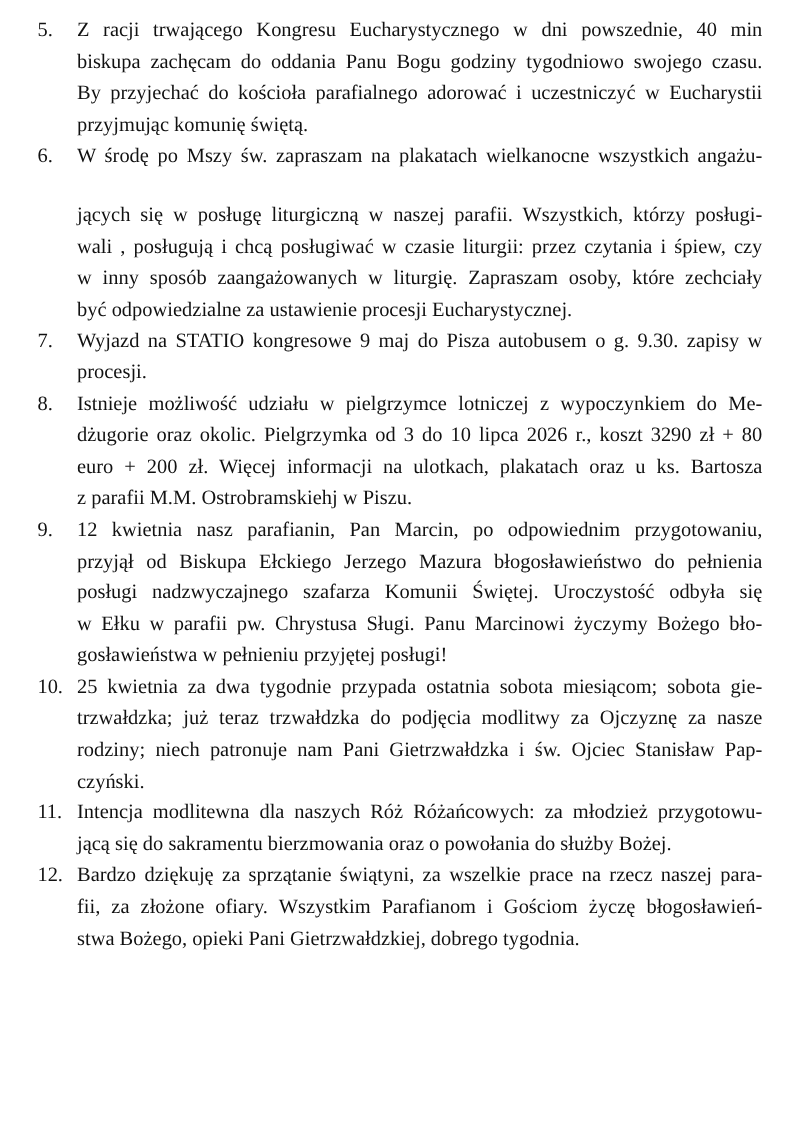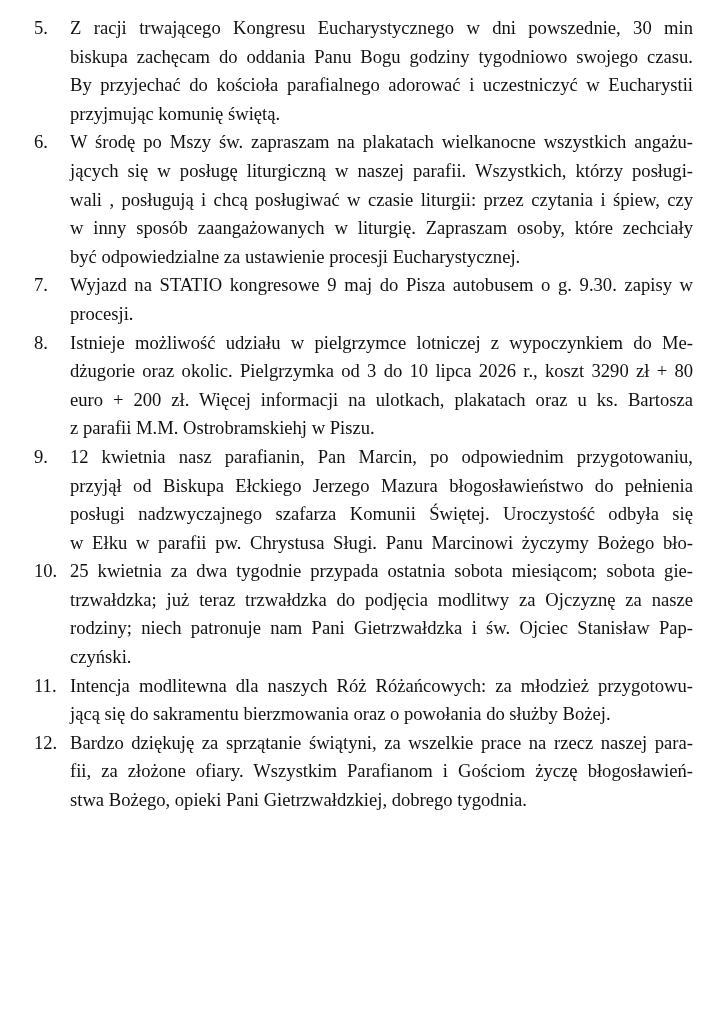--- a/index.html
+++ b/index.html
@@ -14,31 +14,31 @@
     .line.last { text-align-last: left; }
   </style>
 </head>
 <body>
 
 <div class="page">
   <div id="list">
       <div class="item">
         <div class="num">5.</div>
         <div class="lines">
-          <div class="line" style="white-space: nowrap;"><span style="white-space: nowrap; word-spacing: 0px;">Z racji trwającego Kongresu Eucharystycznego w dni powszednie, 30 min</span></div>
+          <div class="line" style="white-space: nowrap;"><span style="white-space: nowrap; word-spacing: 0px;">Z racji trwającego Kongresu Eucharystycznego w dni powszednie, 40 min</span></div>
           <div class="line" style="white-space: nowrap;"><span style="white-space: nowrap; word-spacing: 0px;">biskupa zachęcam do oddania Panu Bogu godziny tygodniowo swojego czasu.</span></div>
           <div class="line" style="white-space: nowrap;"><span style="white-space: nowrap; word-spacing: 0px;">By przyjechać do kościoła parafialnego adorować i uczestniczyć w Eucharystii</span></div>
           <div class="line last">przyjmując komunię świętą.</div>
         </div>
       </div>
       <div class="item">
         <div class="num">6.</div>
         <div class="lines">
           <div class="line" style="white-space: nowrap;"><span style="white-space: nowrap; word-spacing: 0px;">W środę po Mszy św. zapraszam na plakatach wielkanocne wszystkich angażu-</span></div>
-          <div class="line" style="white-space: nowrap;"><span style="white-space: nowrap; word-spacing: 0px;">jących się w posługę liturgiczną w naszej parafii. Wszystkich, którzy posługi-</span></div>
+          <div class="line" style="white-space: nowrap; margin-top: 25px;"><span style="white-space: nowrap; word-spacing: 0px;">jących się w posługę liturgiczną w naszej parafii. Wszystkich, którzy posługi-</span></div>
           <div class="line" style="white-space: nowrap;"><span style="white-space: nowrap; word-spacing: 0px;">wali , posługują i chcą posługiwać w czasie liturgii: przez czytania i śpiew, czy</span></div>
           <div class="line" style="white-space: nowrap;"><span style="white-space: nowrap; word-spacing: 0px;">w inny sposób zaangażowanych w liturgię. Zapraszam osoby, które zechciały</span></div>
           <div class="line last">być odpowiedzialne za ustawienie procesji Eucharystycznej.</div>
         </div>
       </div>
       <div class="item">
         <div class="num">7.</div>
         <div class="lines">
           <div class="line" style="white-space: nowrap;"><span style="white-space: nowrap; word-spacing: 0px;">Wyjazd na STATIO kongresowe 9 maj do Pisza autobusem o g. 9.30. zapisy w</span></div>
           <div class="line last">procesji.</div>
@@ -53,20 +53,21 @@
           <div class="line last">z parafii M.M. Ostrobramskiehj w Piszu.</div>
         </div>
       </div>
       <div class="item">
         <div class="num">9.</div>
         <div class="lines">
           <div class="line" style="white-space: nowrap;"><span style="white-space: nowrap; word-spacing: 0px;">12 kwietnia nasz parafianin, Pan Marcin, po odpowiednim przygotowaniu,</span></div>
           <div class="line" style="white-space: nowrap;"><span style="white-space: nowrap; word-spacing: 0px;">przyjął od Biskupa Ełckiego Jerzego Mazura błogosławieństwo do pełnienia</span></div>
           <div class="line" style="white-space: nowrap;"><span style="white-space: nowrap; word-spacing: 0px;">posługi nadzwyczajnego szafarza Komunii Świętej. Uroczystość odbyła się</span></div>
           <div class="line" style="white-space: nowrap;"><span style="white-space: nowrap; word-spacing: 0px;">w Ełku w parafii pw. Chrystusa Sługi. Panu Marcinowi życzymy Bożego bło-</span></div>
+          <div class="line last">gosławieństwa w pełnieniu przyjętej posługi!</div>
         </div>
       </div>
       <div class="item">
         <div class="num">10.</div>
         <div class="lines">
           <div class="line" style="white-space: nowrap;"><span style="white-space: nowrap; word-spacing: 0px;">25 kwietnia za dwa tygodnie przypada ostatnia sobota miesiącom; sobota gie-</span></div>
           <div class="line" style="white-space: nowrap;"><span style="white-space: nowrap; word-spacing: 0px;">trzwałdzka; już teraz trzwałdzka do podjęcia modlitwy za Ojczyznę za nasze</span></div>
           <div class="line" style="white-space: nowrap;"><span style="white-space: nowrap; word-spacing: 0px;">rodziny; niech patronuje nam Pani Gietrzwałdzka i św. Ojciec Stanisław Pap-</span></div>
           <div class="line last">czyński.</div>
         </div>

